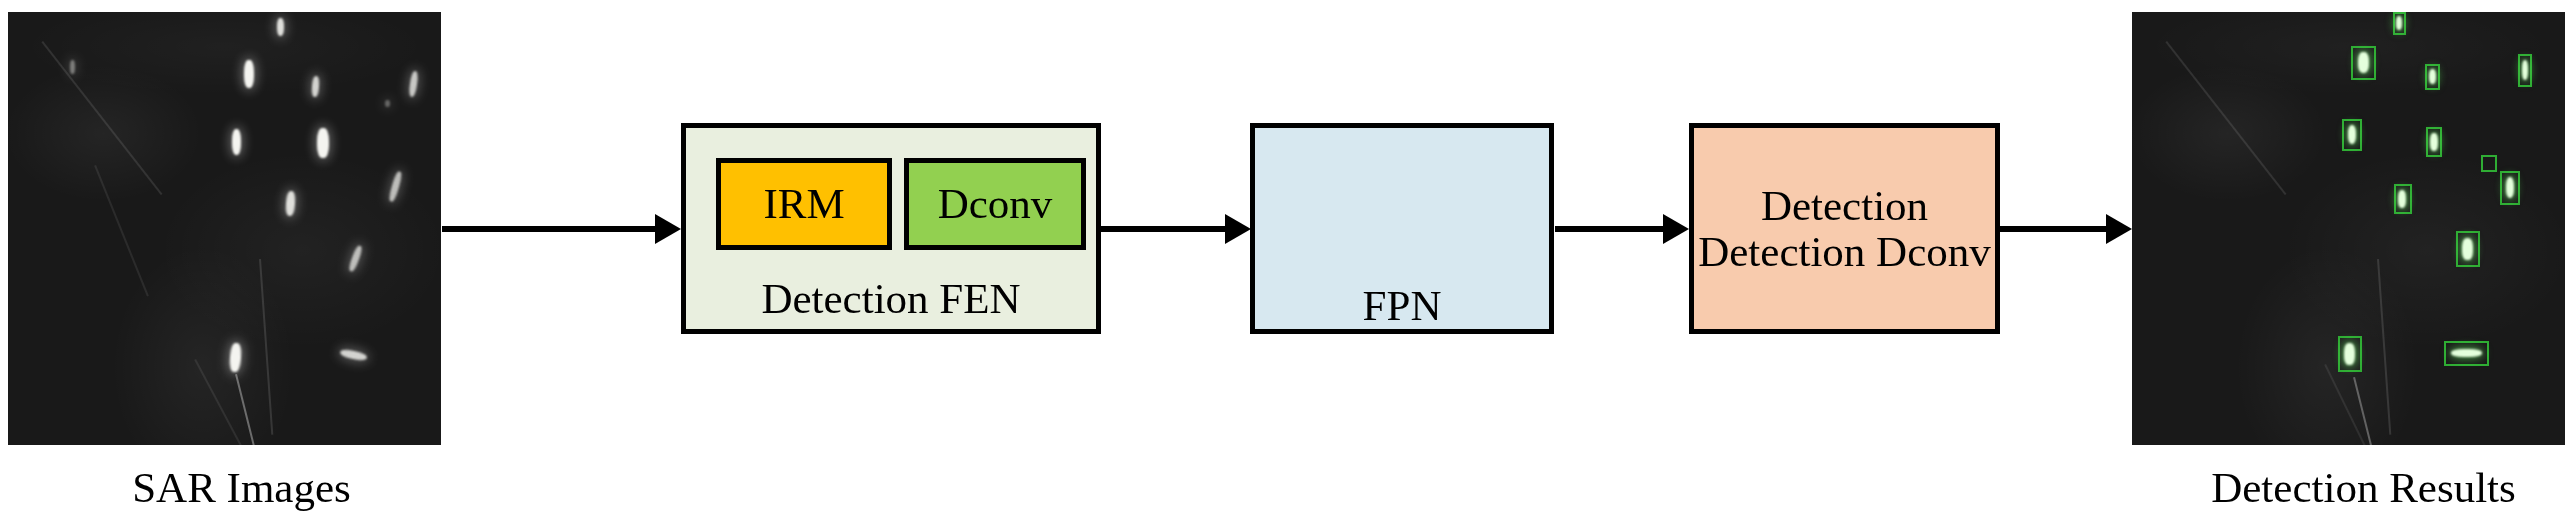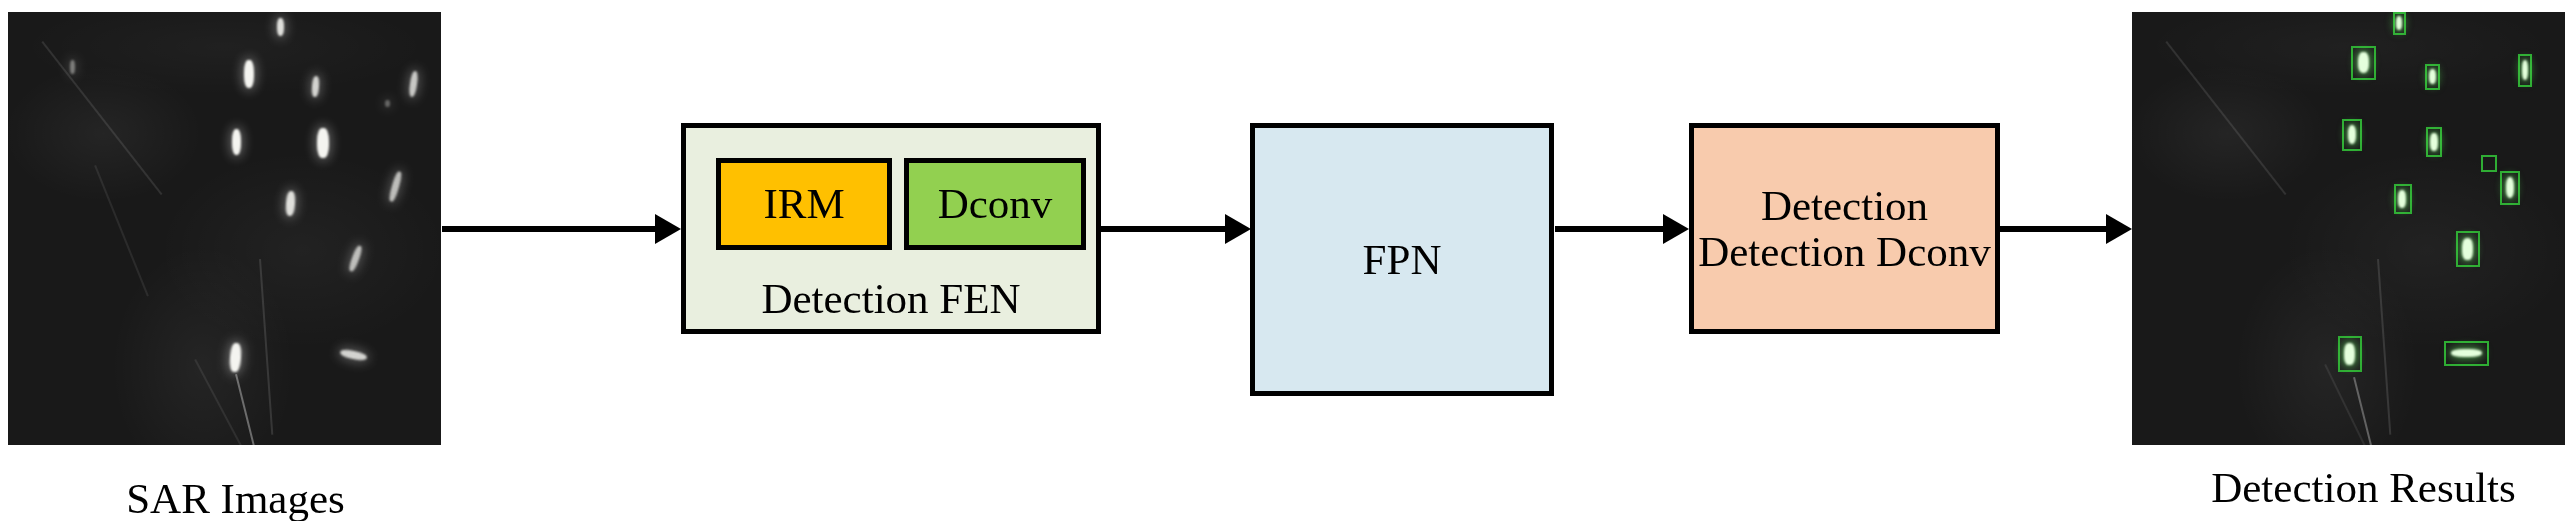--- a/index.html
+++ b/index.html
@@ -43,21 +43,21 @@
   .box {
     position: absolute; box-sizing: border-box;
     border: 5.9px solid var(--box-border, #000);
     display: flex; align-items: center; justify-content: center;
     text-align: center; font-size: 43px; line-height: 46px; color: var(--text, #000);
   }
   .box-fen  { left: 681px; top: 123px; width: 420px; height: 211px; background: var(--fen-fill, #e9efdf); }
   .box-irm  { left: 30px;  top: 30px; width: 176px; height: 92px; background: var(--irm-fill, #ffc000); position: absolute; }
   .box-dconv{ left: 218px; top: 30px; width: 182px; height: 92px; background: var(--dconv-fill, #92d050); position: absolute; }
   .fen-label { position: absolute; left: 0; right: 0; bottom: 7px; font-size: 43px; line-height: 47px; text-align: center; }
-  .box-fpn  { left: 1250px; top: 123px; width: 304px; height: 273px; background: var(--fpn-fill, #d7e8f0); }
+  .box-fpn  { left: 1250px; top: 123px; width: 304px; height: 211px; background: var(--fpn-fill, #d7e8f0); align-items: flex-end; }
   .box-head { left: 1689px; top: 123px; width: 311px; height: 211px; background: var(--head-fill, #f8cbad); flex-direction: column; }
 
   
   .shaft { position: absolute; top: 226px; height: 5.9px; background: var(--arrow, #000); }
   .ahead {
     position: absolute; top: 214px; width: 0; height: 0;
     border-top: 15.3px solid transparent; border-bottom: 15.3px solid transparent;
     border-left: 26px solid var(--arrow, #000);
   }
 </style>
@@ -79,21 +79,21 @@
       <div class="spot" style="left: 62px; top: 48px; width: 4.7px; height: 14px; opacity: 0.45; transform: rotate(0deg);"></div>
       <div class="spot" style="left: 224px; top: 117px; width: 8.8px; height: 26px; opacity: 1; transform: rotate(0deg);"></div>
       <div class="spot" style="left: 309px; top: 116px; width: 11.7px; height: 30.5px; opacity: 1; transform: rotate(0deg);"></div>
       <div class="spot" style="left: 377px; top: 88px; width: 5.3px; height: 7px; opacity: 0.35; transform: rotate(0deg);"></div>
       <div class="spot" style="left: 384px; top: 159px; width: 6.5px; height: 30.5px; opacity: 0.75; transform: rotate(16deg);"></div>
       <div class="spot" style="left: 278px; top: 179px; width: 8.8px; height: 25px; opacity: 0.9; transform: rotate(4deg);"></div>
       <div class="spot" style="left: 344px; top: 233px; width: 6.5px; height: 27px; opacity: 0.75; transform: rotate(20deg);"></div>
       <div class="spot" style="left: 222px; top: 331px; width: 10.6px; height: 29px; opacity: 1; transform: rotate(4deg);"></div>
       <div class="spot" style="left: 332px; top: 339px; width: 27px; height: 8.2px; opacity: 0.85; transform: rotate(12deg);"></div>
     </div>
-  <div class="caption" style="left:19px; width:433px;margin-top:11px;">SAR Images</div>
+  <div class="caption" style="left:25px; width:433px;">SAR Images</div>
 
   <div class="shaft" style="left:442px; width:214px;"></div>
   <div class="ahead" style="left:655px;"></div>
 
   <div class="box box-fen">
     <div class="box box-dconv">
       <span>Dconv</span>
     </div>
     <div class="box box-irm">
       <span>IRM</span>

